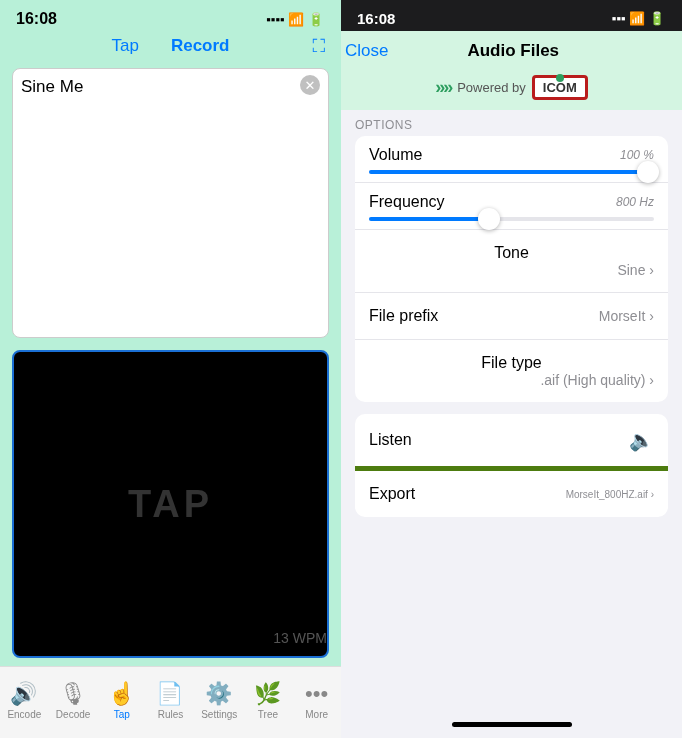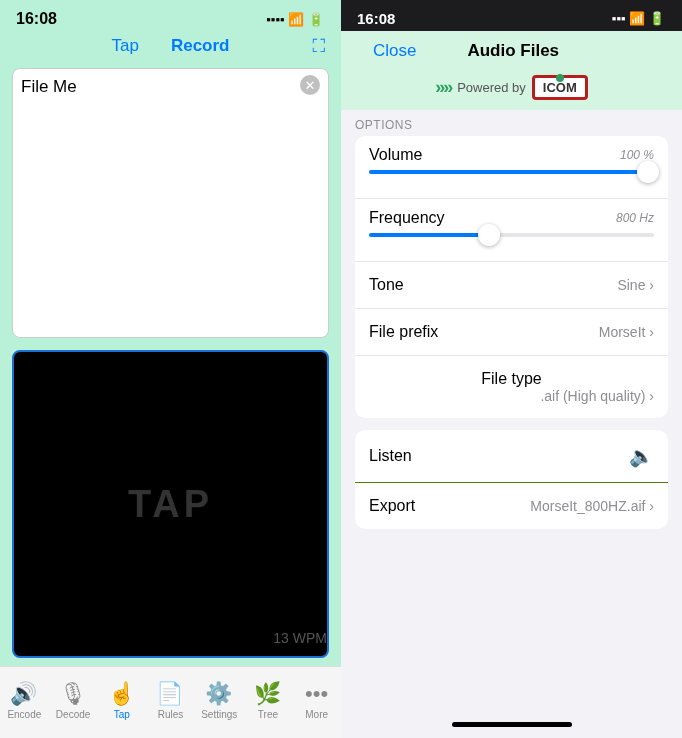--- a/index.html
+++ b/index.html
@@ -139,21 +139,21 @@
       display: flex;
       justify-content: space-between;
       align-items: center;
       padding: 10px 16px 4px;
       font-size: 15px;
       color: #fff;
       font-weight: 700;
     }
     .right-header {
       background: #d4f5e2;
-      padding: 10px 32px 0;
+      padding: 10px 4px 0;
     }
     .right-header-row {
       display: flex;
       justify-content: space-between;
       align-items: center;
       padding-bottom: 8px;
     }
     .close-btn {
       color: #007AFF;
       font-size: 17px;
@@ -202,21 +202,21 @@
 
     .options-card {
       background: #fff;
       border-radius: 10px;
       margin: 0 0 12px 0;
       overflow: hidden;
     }
     .option-row {
       display: flex;
       flex-direction: column;
-      padding: 10px 14px 24px;
+      padding: 10px 14px 8px;
       border-bottom: 1px solid #e5e5ea;
     }
     .option-row:last-child { border-bottom: none; }
     .option-row-top {
       display: flex;
       justify-content: space-between;
       align-items: center;
       margin-bottom: 6px;
     }
     .option-label { font-size: 16px; color: #000; }
@@ -250,26 +250,26 @@
       background: #fff;
       border-radius: 10px;
       margin: 0 0 2px 0;
       overflow: hidden;
     }
     .listen-row {
       display: flex;
       justify-content: space-between;
       align-items: center;
       padding: 14px 14px;
-      border-bottom: 1px solid #4d7c0f;
+      border-bottom: 5px solid #4d7c0f;
     }
     .listen-row:last-child { border-bottom: none; }
     .listen-label { font-size: 16px; color: #000; }
     .listen-icon { font-size: 20px; color: #555; }
-    .export-value { font-size: 14px; color: #8e8e93; }
+    .export-value { font-size: 10px; color: #8e8e93; }
 
     .home-indicator {
       height: 28px;
       display: flex;
       align-items: center;
       justify-content: center;
     }
     .home-bar {
       width: 120px;
       height: 5px;
@@ -306,21 +306,21 @@
 
   <div class="left-nav-wrapper">
     <div class="left-nav" style="position:relative; width:100%; justify-content:center; display:flex; gap:32px; align-items:center; padding: 4px 16px 8px;">
       <span class="left-nav-item">Tap</span>
       <span class="left-nav-item active">Record</span>
       <span style="position:absolute; right:16px; color:#007AFF; font-size:18px;">⛶</span>
     </div>
   </div>
 
   <div class="text-area-container">
-    <span class="text-area-text">File Me</span>
+    <span class="text-area-text">Sine Me</span>
     <div class="clear-btn">✕</div>
   </div>
 
   <div class="tap-area">
     <span class="tap-label">TAP</span>
     <span class="wpm-label">13 WPM</span>
   </div>
 
   <div class="bottom-tab-bar">
     <div class="tab-item">
@@ -402,21 +402,21 @@
           <div class="option-row-top">
             <span class="option-label">Frequency</span>
             <span class="option-value">800 Hz</span>
           </div>
           <div class="slider-track">
             <div class="slider-fill" style="width: 42%;"></div>
             <div class="slider-thumb" style="left: calc(42% - 11px);"></div>
           </div>
         </div>
 
-        <div class="option-row" style="flex-direction:row; align-items:center; padding: 14px 14px; gap: 32px;">
+        <div class="option-row" style="flex-direction:column; align-items:center; padding: 14px 14px;">
           <span class="option-label">Tone</span>
           <span class="option-value-chevron" style="margin-left:auto;"><span>Sine</span> ›</span>
         </div>
 
 
         <div class="option-row" style="flex-direction:row; align-items:center; padding: 14px 14px;">
           <span class="option-label">File prefix</span>
           <span class="option-value-chevron" style="margin-left:auto;"><span>MorseIt</span> ›</span>
         </div>
 

